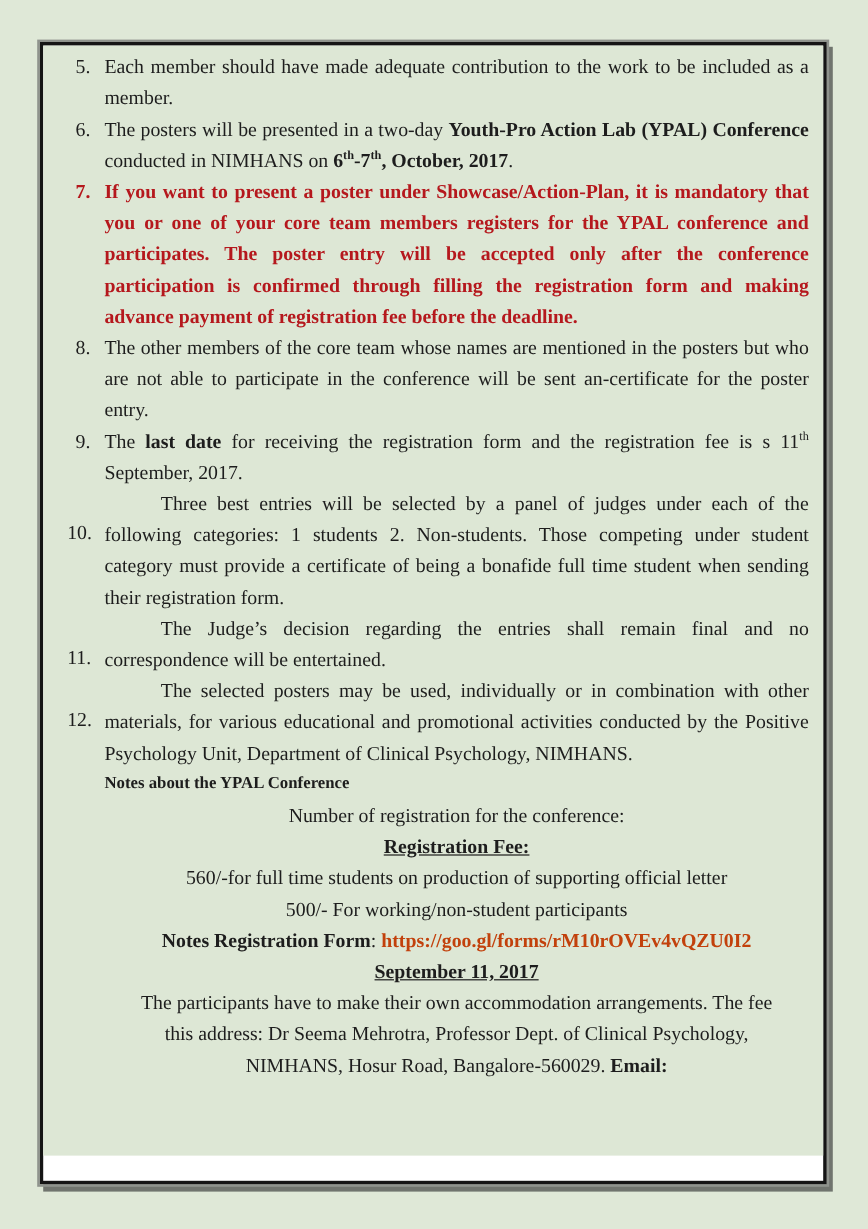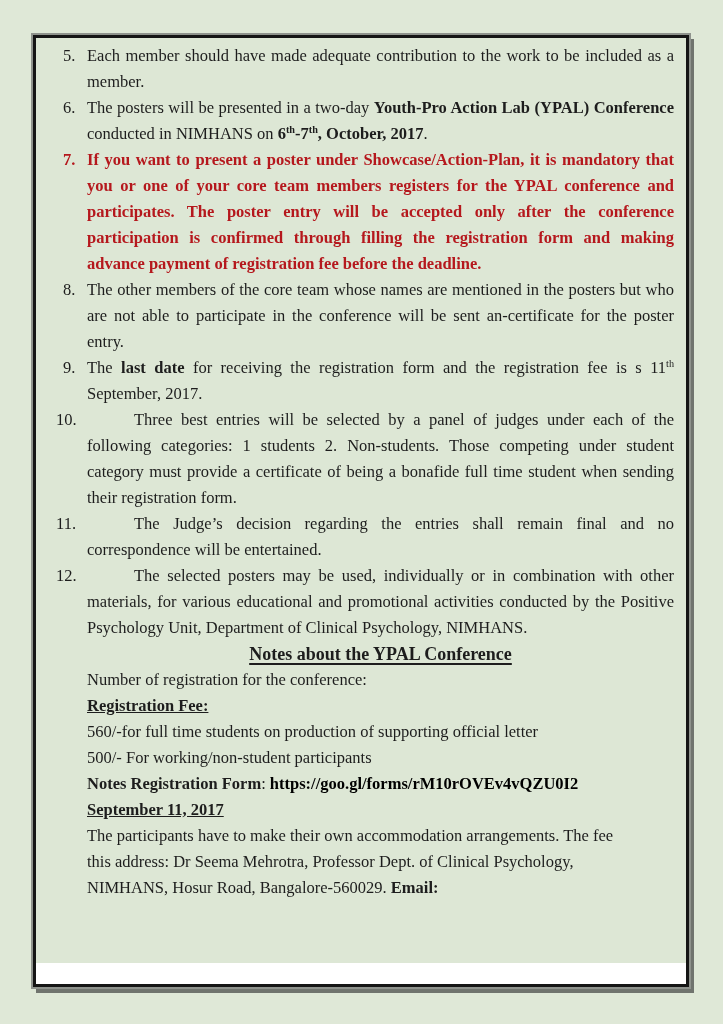--- a/index.html
+++ b/index.html
@@ -34,39 +34,37 @@
     line-height: 26px;
   }
   .item {
     position: relative;
     text-align: justify;
   }
   .item .num {
     position: absolute;
     left: -24px; top: 0;
   }
-  .item.tabbed .num { left: -31px; }
+  .item.tabbed .num { left: -31px; margin-top: 24px; }
   .item.tabbed .body-text { display: block; text-indent: 47px; }
   .item.red { color: #b5181d; font-weight: bold; }
   b, .b { font-weight: bold; }
   sup { font-size: 0.62em; line-height: 0; vertical-align: super; font-weight: inherit; }
   .heading {
-    text-align: center;
     font-weight: bold;
-    font-size: 18px;
+    font-size: 14px;
     margin: 0;
     line-height: 26px;
-    text-decoration: underline;
     text-underline-offset: 3px;
     text-decoration-thickness: 2px;
   }
-  .center-line { }
+  .center-line { text-align: center; }
   .center-line.bold { font-weight: bold; text-decoration: underline; }
   a.link {
-    color: #000000;
+    color: #c2410c;
     font-weight: bold;
     text-decoration: none;
     cursor: pointer;
   }
 </style>
 </head>
 <body>
 
 <div class="frame">
   <div class="scan">

